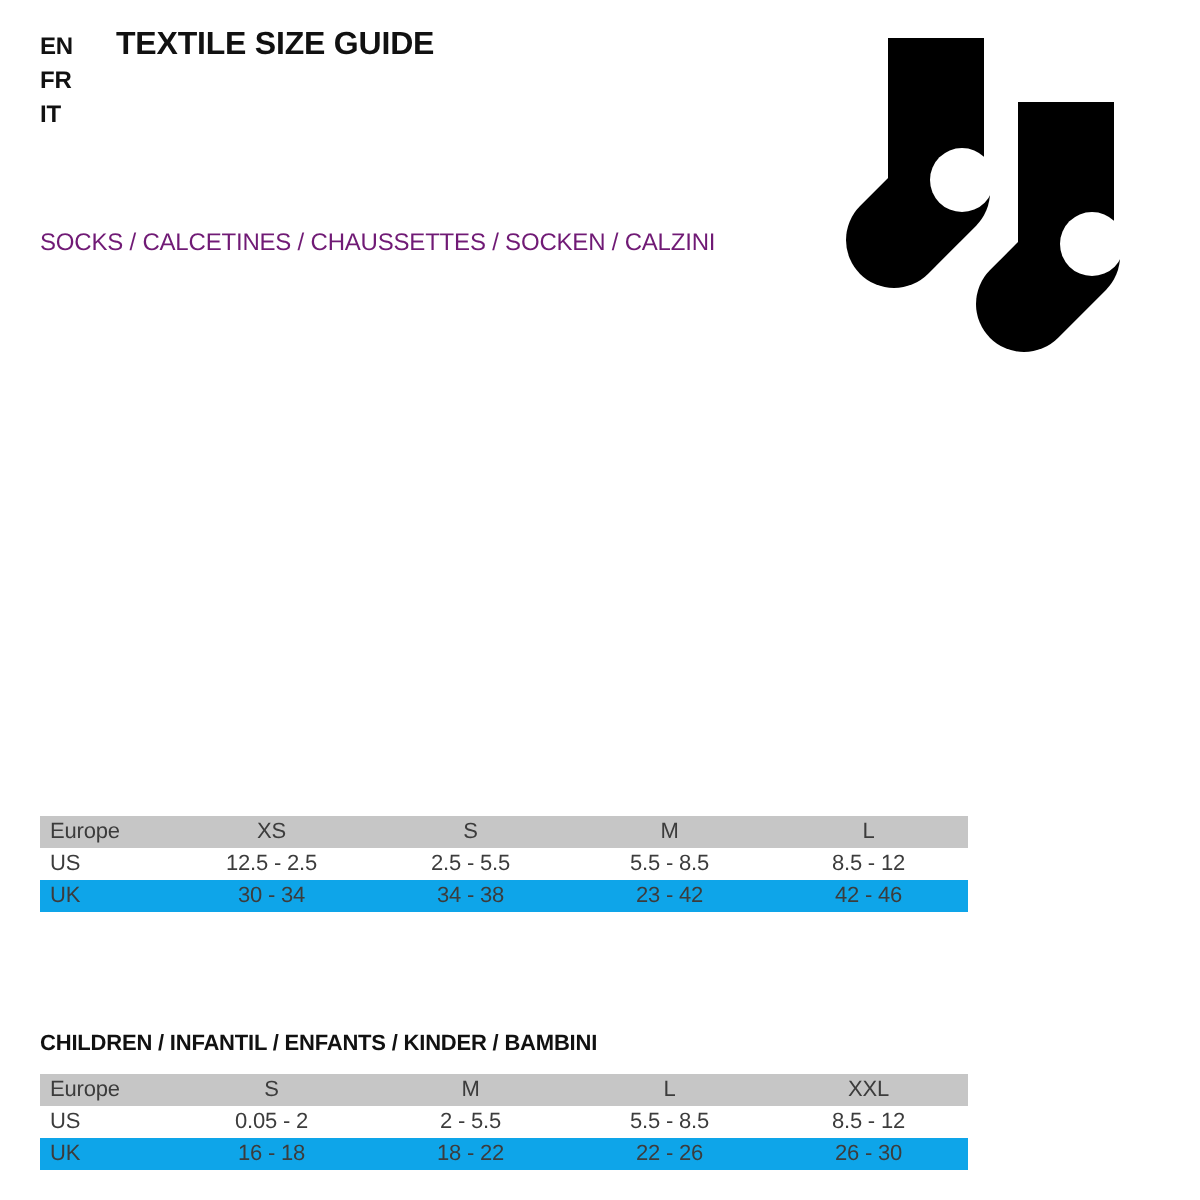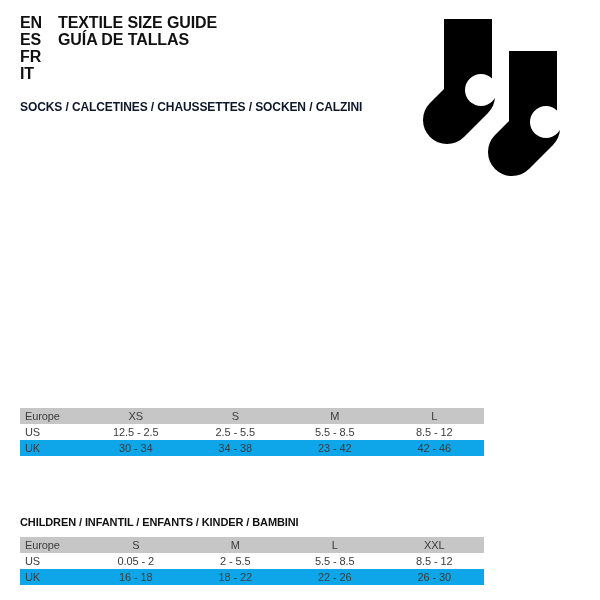--- a/index.html
+++ b/index.html
@@ -5,27 +5,27 @@
   html, body { margin:0; padding:0; }
   body {
     width:600px; height:600px; background:#ffffff;
     font-family:"Liberation Sans", sans-serif;
   }
   .page { position:relative; width:600px; height:600px; overflow:hidden; background:#fff; }
 
   
   .lang-block { position:absolute; left:20px; top:14px; }
   .lang-row { display:flex; height:17px; align-items:center; }
-  .lang-code { width:38px; font-weight:bold; font-size:16px; color:#111; letter-spacing:-0.1px; }
+  .lang-code { width:38px; font-weight:bold; font-size:12px; color:#111; letter-spacing:-0.1px; }
   .lang-label { font-weight:bold; font-size:16px; color:#111; letter-spacing:-0.1px; white-space:nowrap; }
 
   
   .category {
-    position:absolute; left:20px; top:100px;
-    font-weight:bold; font-size:12px; color:#0f172a; letter-spacing:-0.1px; white-space:nowrap;
+    position:absolute; left:20px; top:114px;
+    font-weight:normal; font-size:12px; color:#701a75; letter-spacing:-0.1px; white-space:nowrap;
   }
 
   
   .socks-svg { position:absolute; left:390px; top:0; width:200px; height:190px; }
 
   
   .size-table { position:absolute; left:20px; width:464px; }
   .table-title {
     font-weight:bold; font-size:11px; color:#111; line-height:12px;
     margin:0 0 9px 0; white-space:nowrap; letter-spacing:-0.1px;
@@ -47,24 +47,20 @@
 </style>
 </head>
 <body>
 
 <div class="page">
 
   <div class="lang-block">
     <div class="lang-row">
       <span class="lang-code">EN</span>
       <span class="lang-label">TEXTILE SIZE GUIDE</span>
-    </div>
-    <div class="lang-row">
-      <span class="lang-code">ES</span>
-      <span class="lang-label">GUÍA DE TALLAS</span>
     </div>
     <div class="lang-row">
       <span class="lang-code">FR</span>
     </div>
     <div class="lang-row">
       <span class="lang-code">IT</span>
     </div>
   </div>
 
   <div class="category">SOCKS / CALCETINES / CHAUSSETTES / SOCKEN / CALZINI</div>

